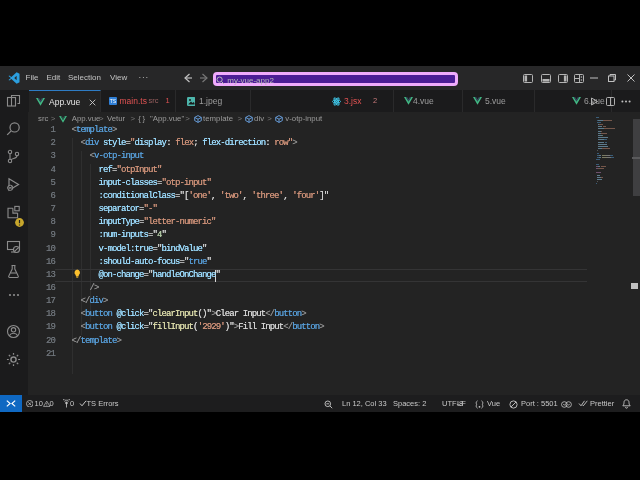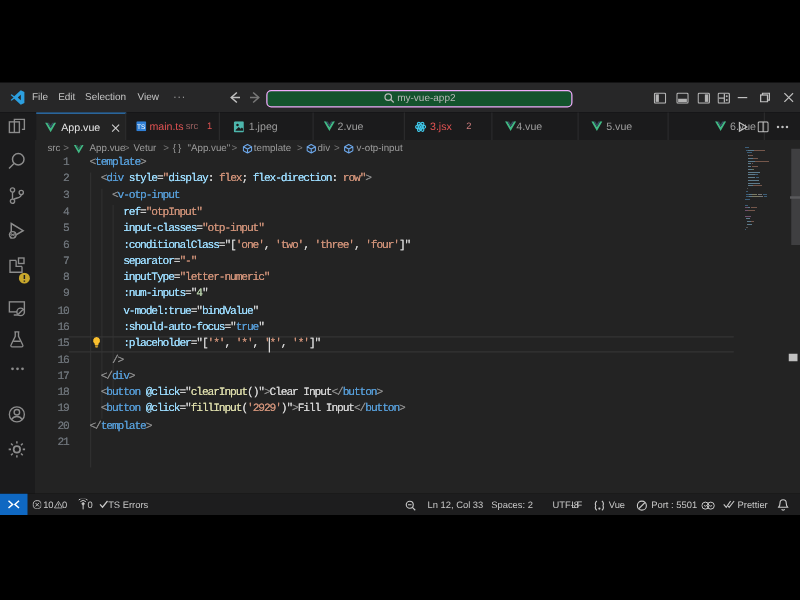--- a/index.html
+++ b/index.html
@@ -1,20 +1,20 @@
 <!DOCTYPE html>
 <html><head><meta charset="utf-8"><style>
 html,body{margin:0;padding:0;width:640px;height:480px;background:#000;overflow:hidden}
 *{box-sizing:border-box}
 #win{position:absolute;left:0;top:66px;width:640px;height:316px;font-family:"Liberation Sans",sans-serif}
 .abs{position:absolute}
 
 #titlebar{position:absolute;left:0;top:0;width:640px;height:24px;background:#272728;color:#c4c4c4;font-size:8px}
 .menu{position:absolute;top:0;height:24px;line-height:24px}
-#searchbox{position:absolute;left:213px;top:6px;width:245px;height:14px;background:#14532d;border:1px solid #f0abfc;border-radius:4px;color:#b8b8b8;font-size:8px;text-align:center;line-height:12px}
+#searchbox{position:absolute;left:213px;top:6px;width:245px;height:14px;background:#4c1d95;border:3px solid #f0abfc;border-radius:4px;color:#b8b8b8;font-size:8px;text-align:left;line-height:12px}
 
 #tabstrip{position:absolute;left:28px;top:24px;width:612px;height:21.5px;background:#1b1b1c}
 .tab{position:absolute;top:0;height:21.5px;border-right:1px solid #2a2a2b;color:#9d9d9d;font-size:8.5px}
 .tab .lbl{position:absolute;top:0;height:21.5px;line-height:22px}
 
 #activity{position:absolute;left:0;top:24px;width:28px;height:305px;background:#1b1b1c}
 
 #editor{position:absolute;left:28px;top:45.5px;width:612px;height:283.5px;background:#232323;overflow:hidden}
 #breadcrumb{position:absolute;left:10px;top:0px;height:14px;width:600px;color:#9b9b9b;font-size:7.8px;line-height:14px;white-space:nowrap}
 #code{position:absolute;left:0;top:12.6px;width:612px;font-family:"Liberation Mono",monospace;font-size:9px;letter-spacing:-0.9px;line-height:13.17px;text-shadow:0 0 0.35px}
@@ -111,27 +111,20 @@
 
     <div class="tab" style="left:148.5px;width:74px">
       <svg class="abs" style="left:10px;top:6.5px" width="8.5" height="9" viewBox="0 0 17 18">
           <rect width="17" height="18" rx="2.5" fill="#4db6ac"></rect>
           <circle cx="6" cy="6" r="2" fill="#1b1b1c"></circle>
           <path d="M3 14 L8 9 L11 12 L13 10 L15 12 V15 H3 Z" fill="#1b1b1c"></path>
         </svg>
       <span class="lbl" style="left:22.5px">1.jpeg</span>
     </div>
 
-    <div class="tab" style="left:223px;width:73px">
-      <svg class="abs" style="left:8px;top:7px" width="9" height="8" viewBox="0 0 9 8">
-          <polygon points="0,0 1.8,0 4.5,4.6 7.2,0 9,0 4.5,7.8" fill="#41b883"></polygon>
-          <polygon points="1.8,0 3.1,0 4.5,2.3 5.9,0 7.2,0 4.5,4.6" fill="#34495e"></polygon>
-        </svg>
-      <span class="lbl" style="left:19px">2.vue</span>
-    </div>
 
     <div class="tab" style="left:296px;width:70px">
       <svg class="abs" style="left:8px;top:6.5px" width="9" height="9" viewBox="0 0 18 18">
           <g stroke="#3fc8ea" fill="none" stroke-width="1.9">
             <ellipse cx="9" cy="9" rx="8" ry="3.2"></ellipse>
             <ellipse cx="9" cy="9" rx="8" ry="3.2" transform="rotate(60 9 9)"></ellipse>
             <ellipse cx="9" cy="9" rx="8" ry="3.2" transform="rotate(120 9 9)"></ellipse>
           </g>
           <circle cx="9" cy="9" r="2" fill="#3fc8ea"></circle>
         </svg>
@@ -348,22 +341,22 @@
         </div>
       <div class="row">
           <span class="ln">10</span>
           <span class="cd">      <span class="lb">v-model:true</span><span class="w">="</span><span class="lb">bindValue</span><span class="w">"</span></span>
         </div>
       <div class="row">
           <span class="ln">16</span>
           <span class="cd">      <span class="lb">:should-auto-focus</span><span class="w">="</span><span class="b">true</span><span class="w">"</span></span>
         </div>
       <div class="row">
-          <span class="ln">15</span>
-          <span class="cd">      <span class="lb">:placeholder</span><span class="w">="[</span><span class="o">'*'</span><span class="w">, </span><span class="o">'*'</span><span class="w">, </span><span class="o">'*'</span><span class="w">, </span><span class="o">'*'</span><span class="w">]"</span></span>
+          <span class="ln">13</span>
+          <span class="cd">      <span class="lb">@on-change</span><span class="w">="</span><span class="lb">handleOnChange</span><span class="w">"</span></span>
         </div>
       <div class="row">
           <span class="ln">16</span>
           <span class="cd">    <span class="g">/&gt;</span></span>
         </div>
       <div class="row">
           <span class="ln">17</span>
           <span class="cd">  <span class="g">&lt;/</span><span class="b">div</span><span class="g">&gt;</span></span>
         </div>
       <div class="row">

